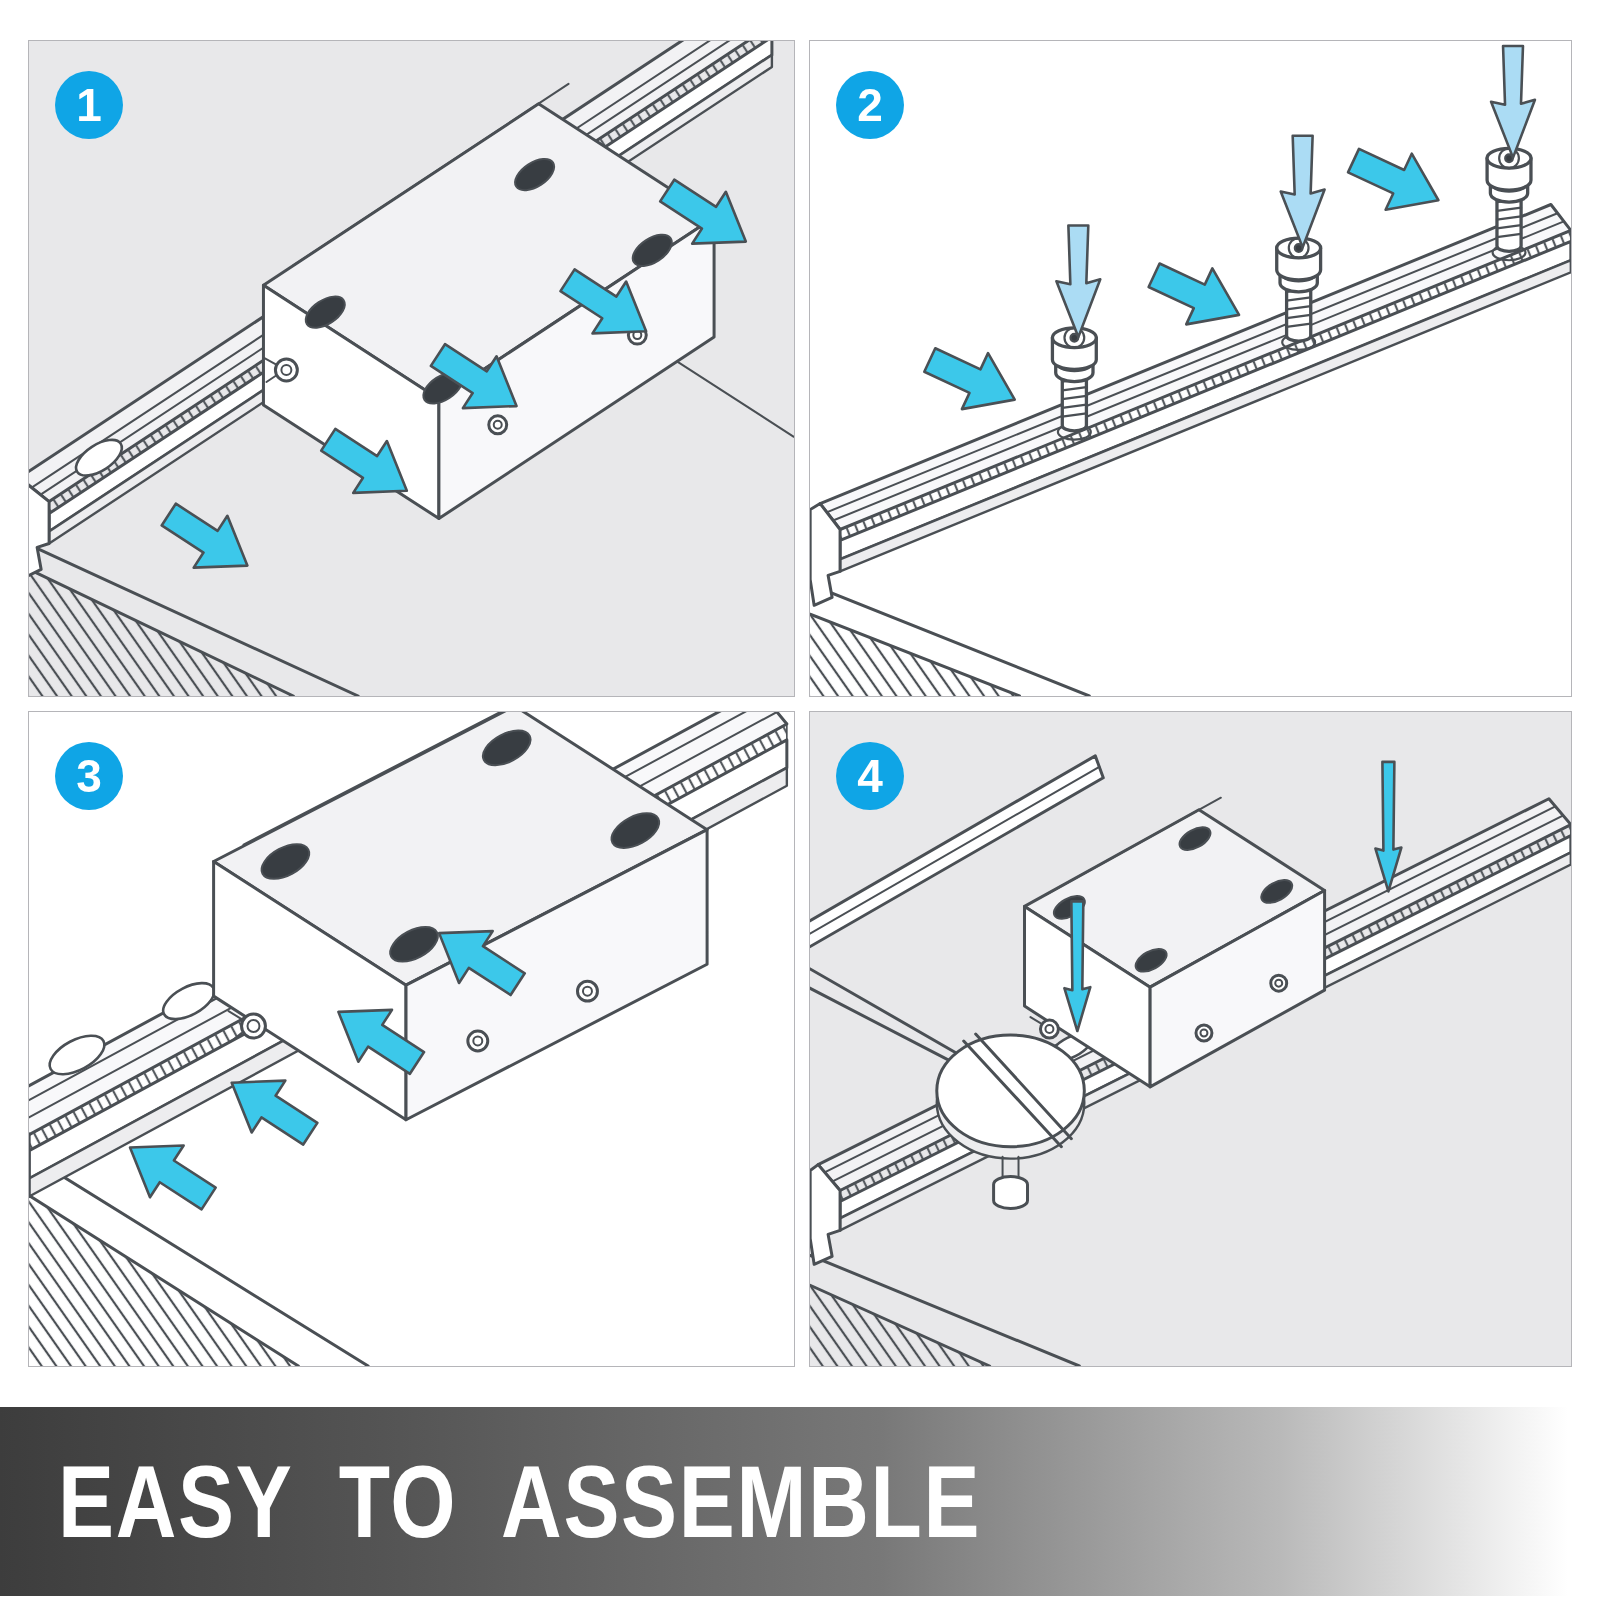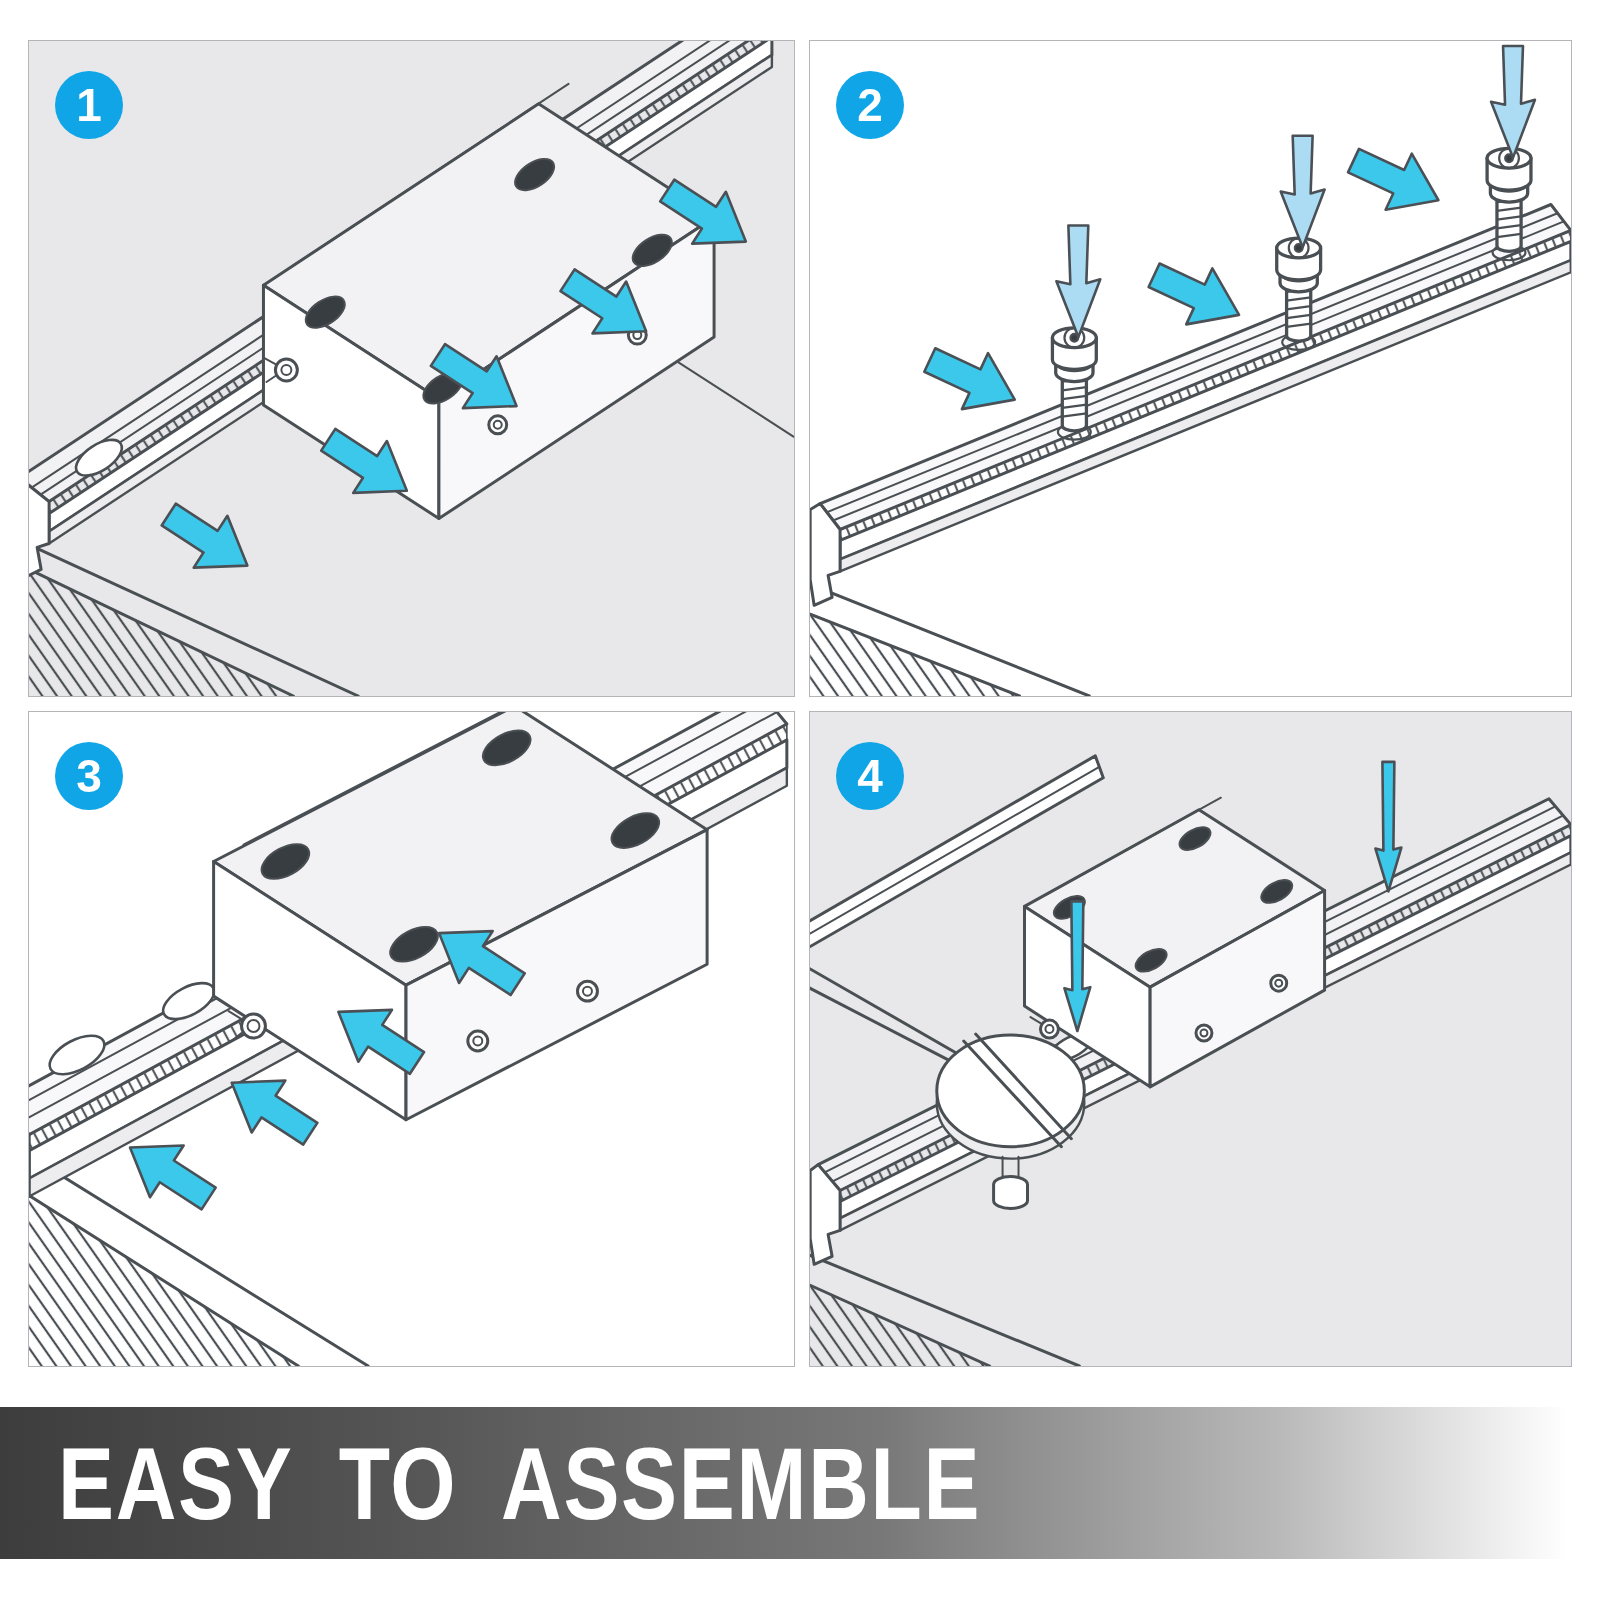--- a/index.html
+++ b/index.html
@@ -14,21 +14,21 @@
   #panel2{left:809px;top:40px;width:763px;height:657px;}
   #panel3{left:28px;top:711px;width:767px;height:656px;}
   #panel4{left:809px;top:711px;width:763px;height:656px;}
   .panel svg{position:absolute;left:0;top:0;width:100%;height:100%;}
   .badge{
     position:absolute;left:26px;top:30px;width:68px;height:68px;border-radius:50%;
     background:#0fa5e6;color:#ffffff;display:flex;align-items:center;justify-content:center;
     font-size:46px;font-weight:bold;z-index:5;
   }
   .banner{
-    position:absolute;left:0;top:1407px;width:1600px;height:152px;
+    position:absolute;left:0;top:1407px;width:1600px;height:189px;
     background:linear-gradient(to right,#3d3d3d 0%,#555555 25%,#787878 55%,#b9b9b9 80%,#ffffff 98%);
     display:flex;align-items:center;
   }
   .banner-text{
     display:inline-block;color:#ffffff;font-weight:bold;font-size:100px;
     letter-spacing:2px;word-spacing:26px;margin-left:58px;
     transform:scaleX(0.84) scaleY(1.02);transform-origin:left center;white-space:nowrap;
   }
   
   .ln{stroke:#4a4f54;fill:none;stroke-width:3;stroke-linejoin:round;stroke-linecap:round;}

